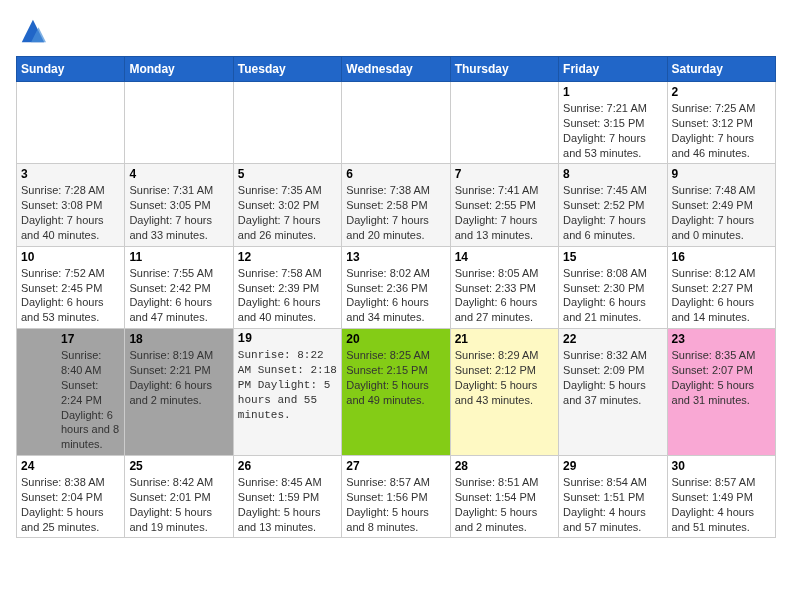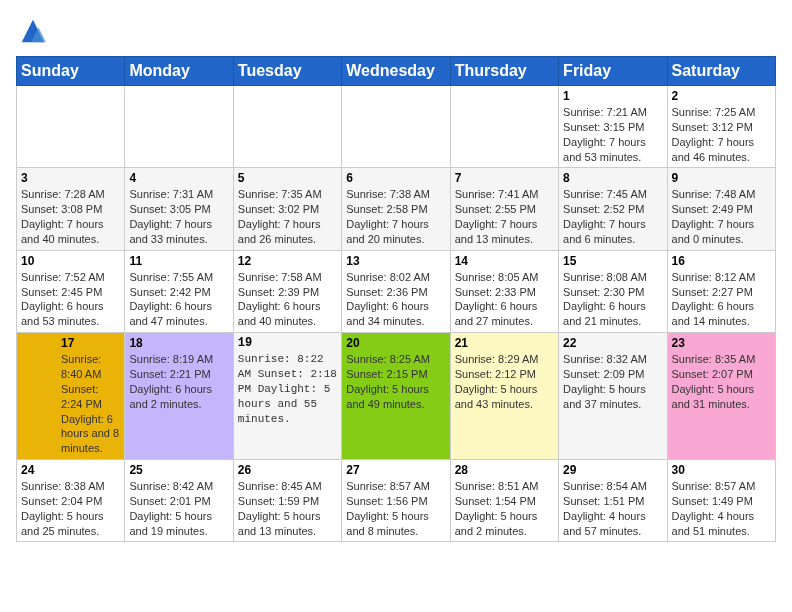--- a/index.html
+++ b/index.html
@@ -47,21 +47,21 @@
     .calendar {
       width: 100%;
       border-collapse: collapse;
       font-size: 10.5px;
     }
     .calendar th {
       background: #2166c8;
       color: #fff;
       padding: 5px 4px;
       text-align: left;
-      font-size: 16px;
+      font-size: 12px;
       font-weight: bold;
       border: 1px solid #1a55a8;
     }
     .calendar td {
       border: 1px solid #ccc;
       vertical-align: top;
       padding: 3px 4px;
       width: 107px;
       min-height: 80px;
       background: #fff;
@@ -237,28 +237,28 @@
         </td>
         <td>
           <div class="day-number">16</div>
           <div class="day-info">Sunrise: 8:12 AM
 Sunset: 2:27 PM
 Daylight: 6 hours
 and 14 minutes.</div>
         </td>
       </tr>
       <tr>
-        <td style="background: #eab308; padding-left: 44px;">
+        <td style="background: #a3a3a3; padding-left: 44px;">
           <div class="day-number">17</div>
           <div class="day-info">Sunrise: 8:40 AM
 Sunset: 2:24 PM
 Daylight: 6 hours
 and 8 minutes.</div>
         </td>
-        <td style="background: #c4b5fd;">
+        <td style="background: #a3a3a3;">
           <div class="day-number">18</div>
           <div class="day-info">Sunrise: 8:19 AM
 Sunset: 2:21 PM
 Daylight: 6 hours
 and 2 minutes.</div>
         </td>
         <td style="background: rgb(245, 245, 245); font-family: Liberation Mono, monospace;">
           <div class="day-number">19</div>
           <div class="day-info">Sunrise: 8:22 AM
 Sunset: 2:18 PM

